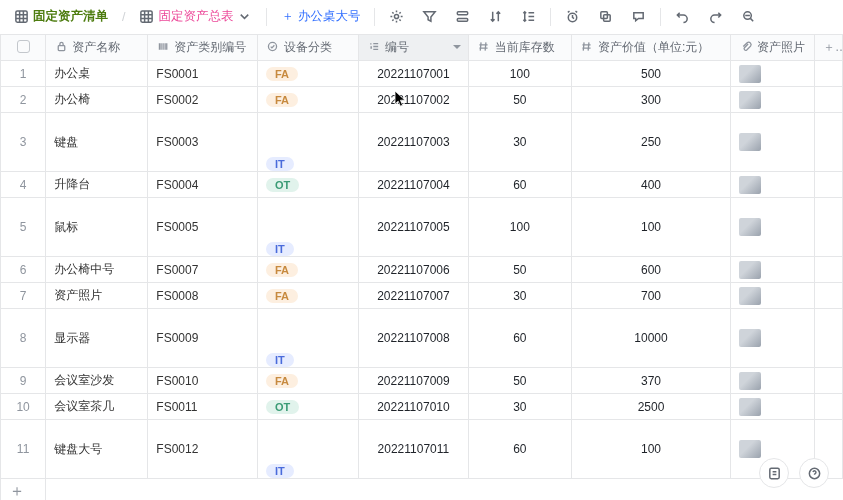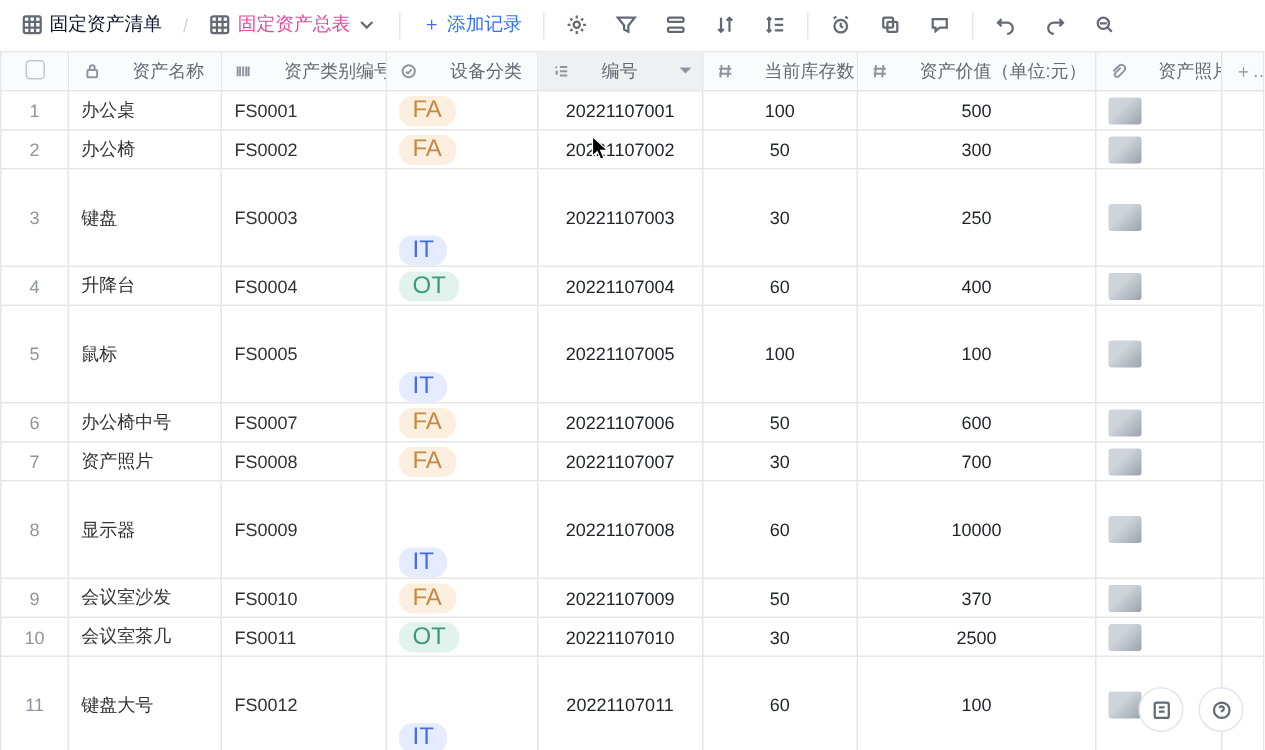--- a/index.html
+++ b/index.html
@@ -1,44 +1,44 @@
 <!DOCTYPE html>
 <html><head>
 <meta charset="utf-8">
 <style>
   * { box-sizing: border-box; margin: 0; padding: 0; }
   html, body { width: 843px; height: 500px; overflow: hidden; font-family: -apple-system, "Helvetica Neue", Arial, sans-serif; font-size: 12.5px; color: #333; background: #fff; }
   .toolbar { display: flex; align-items: center; height: 34px; padding: 0 8px; gap: 6px; border-bottom: 1px solid rgba(0,0,0,0); }
   .tb-btn { display: flex; align-items: center; gap: 4px; padding: 4px 6px; border-radius: 4px; cursor: pointer; color: #555; }
   .tb-ico { width: 15px; height: 15px; display: inline-flex; align-items: center; justify-content: center; color: #646a73; }
   .tb-ico svg { width: 15px; height: 15px; stroke: currentColor; fill: none; stroke-width: 1.6; }
-  .tb-text { color: #0f172a; font-weight: 400; }
+  .tb-text { color: #4d7c0f; font-weight: 700; }
   .tb-sep { color: #d0d3d6; padding: 0 2px; }
   .add-rec { color: #3370ff; display: flex; align-items: center; gap: 4px; padding: 4px 6px; cursor: pointer; }
   .vline { width: 1px; height: 18px; background: #e5e6e8; margin: 0 2px; }
   .table-wrap { position: relative; }
   table { border-collapse: collapse; table-layout: fixed; width: 100%; }
   th, td { border: 1px solid #e5e6e8; height: 26px; padding: 0 8px; font-size: 12px; white-space: nowrap; overflow: hidden; text-overflow: ellipsis; }
   th { background: #fafbfc; font-weight: 400; color: #646a73; text-align: left; position: relative; }
   th.active { background: #eef0f2; }
   .col-idx { width: 42px; text-align: center; color: #8f959e; }
   .col-name { width: 95px; }
   .col-cat { width: 102px; }
   .col-type { width: 94px; }
   .col-code { width: 102px; }
   .col-stock { width: 96px; }
   .col-val { width: 148px; }
   .col-photo { width: 78px; }
   .col-add { width: 26px; }
   td.num { text-align: center; font-variant-numeric: tabular-nums; color: #1f2329; }
   td.idx { text-align: center; color: #8f959e; }
-  .hd { display: flex; align-items: center; gap: 20px; }
+  .hd { display: flex; gap: 4px; }
   .hd-ico { width: 14px; height: 14px; display: inline-flex; align-items: center; justify-content: center; color: #8f959e; }
   .hd-ico svg { width: 13px; height: 13px; stroke: currentColor; fill: none; stroke-width: 1.6; }
-  .badge { display: inline-flex; align-items: center; padding: 1px 9px; border-radius: 9px; font-size: 16px; }
+  .badge { display: inline-flex; align-items: center; padding: 1px 9px; border-radius: 9px; font-size: 11px; font-weight: bold; }
   .badge-FA { background: #fdefe0; color: #c78a3f; }
   .badge-IT { background: #e6ecff; color: #4a6bdb; margin-top: 44px; }
   .badge-OT { background: #e1f3ec; color: #3a9b75; }
   .thumb { width: 22px; height: 18px; background: linear-gradient(135deg,#cfd4da 40%, #9aa2ad 100%); border-radius: 2px; display: inline-block; vertical-align: middle; }
   .chk { width:13px; height:13px; border:1.3px solid #c3c7cc; border-radius:3px; display:inline-block; }
   .chev { position:absolute; right:6px; top:50%; transform:translateY(-50%); color:#8f959e; }
   .chev svg { width:10px; height:10px; fill:currentColor; }
   .addrow td { color:#8f959e; font-size:16px; text-align:left; border-right:none; }
   .addrow td:first-child { border-right:1px solid #e5e6e8; }
   .fab-area { position:absolute; right:14px; bottom:12px; display:flex; gap:10px; }
@@ -71,21 +71,21 @@
     <span class="tb-ghost">固定资产总表</span>
     <span class="tb-ico">
         <svg viewBox="0 0 16 16">
           <path d="M4 6l4 4 4-4"></path>
         </svg>
       </span>
   </div>
   <div class="vline"></div>
   <div class="add-rec">
     <span>＋</span>
-    <span>添加记录</span>
+    <span>办公桌大号</span>
   </div>
   <div class="vline"></div>
   <div class="tb-btn">
       <span class="tb-ico">
         <svg viewBox="0 0 16 16">
           <circle cx="8" cy="8" r="2.2"></circle>
           <path d="M8 1.5v2M8 12.5v2M1.5 8h2M12.5 8h2M3.5 3.5l1.4 1.4M11.1 11.1l1.4 1.4M3.5 12.5l1.4-1.4M11.1 4.9l1.4-1.4"></path>
         </svg>
       </span>
     </div>

